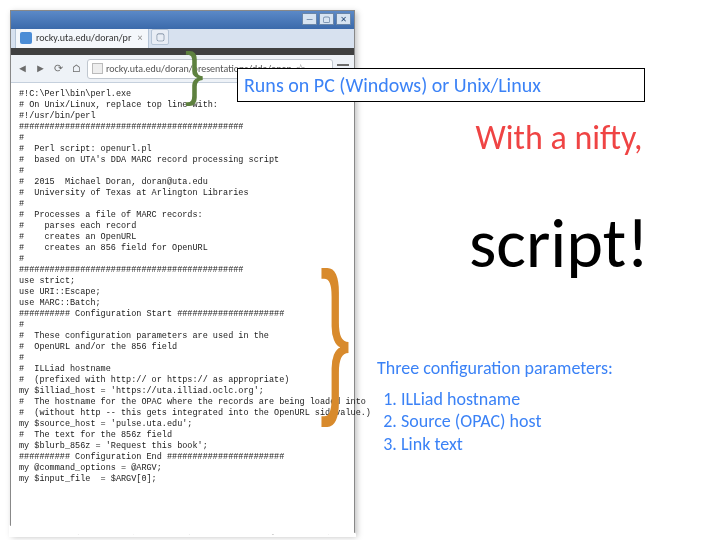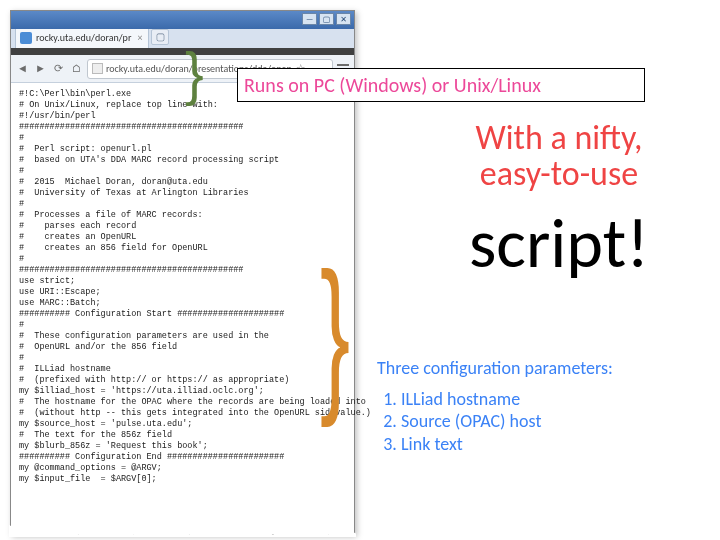--- a/index.html
+++ b/index.html
@@ -28,21 +28,21 @@
   .code-view { padding: 6px 8px 6px 8px; font-family: "Courier New", monospace; font-size: 8.5px; line-height: 11px; color: #1a1a1a; white-space: pre; }
   .code-view .l { display: block; }
 
   .bottom-edge { position: absolute; left: -2px; right: -2px; bottom: -3px; height: 12px; }
   .bottom-edge::before { content:""; position:absolute; left:0; right:0; top:0; height:12px; background:
     repeating-linear-gradient(90deg, #fff 0 8px, transparent 8px 16px),
     linear-gradient(#fff,#fff); clip-path: polygon(0 0,4% 68%,8% 10%,12% 75%,16% 20%,20% 80%,24% 15%,28% 70%,32% 22%,36% 78%,40% 12%,44% 72%,48% 20%,52% 80%,56% 18%,60% 74%,64% 14%,68% 76%,72% 20%,76% 82%,80% 16%,84% 70%,88% 22%,92% 78%,96% 14%,100% 70%,100% 100%,0 100%);
   }
 
   .brace1 { position: absolute; left: 185px; top: 60px; font-size: 56px; color: #5e813f; font-family: "Segoe UI", Arial, sans-serif; transform: scaleY(1.05); line-height: 0.5; }
-  .callout1 { position: absolute; left: 237px; top: 68px; width: 408px; height: 34px; border: 1px solid #000; display: flex; align-items: center; padding: 0 6px; font-size: 20px; color: #ec4899; background: #fff; }
+  .callout1 { position: absolute; left: 237px; top: 68px; width: 408px; height: 34px; border: 1px solid #000; display: flex; align-items: center; padding: 0 6px; font-size: 20px; color: #3b82f6; background: #fff; }
 
   .brace2 { position: absolute; left: 320px; top: 333px; font-size: 200px; color: #d88a2c; font-family: "Segoe UI", Arial, sans-serif; line-height: 0; transform: scaleX(0.45) scaleY(0.85); transform-origin: left center; }
 
   .tag-head { position: absolute; left: 405px; top: 120px; width: 308px; text-align: center; font-size: 34px; color: #ef4444; line-height: 1.05; }
   .tag-big { position: absolute; left: 405px; top: 212px; width: 308px; text-align: center; font-size: 70px; color: #000; line-height: 0.9; }
 
   .params { position: absolute; left: 377px; top: 357px; width: 338px; font-size: 18px; color: #3b82f6; line-height: 1.25; }
   .params ol { list-style: decimal; margin: 8px 0 0 24px; padding: 0; }
 </style>
 </head>
@@ -85,21 +85,20 @@
   <div class="bottom-edge"></div>
 </div>
 
 <div class="brace1">}</div>
 <div class="callout1">
   <span>Runs on PC (Windows) or Unix/Linux</span>
 </div>
 
 <div class="tag-head">
   <div>With a nifty,</div>
-  <div>easy-to-use</div>
 </div>
 <div class="tag-big">script!</div>
 
 <div class="brace2">}</div>
 
 <div class="params">
   <div>Three configuration parameters:</div>
   <ol>
     <li>ILLiad hostname</li>
     <li>Source (OPAC) host</li>

